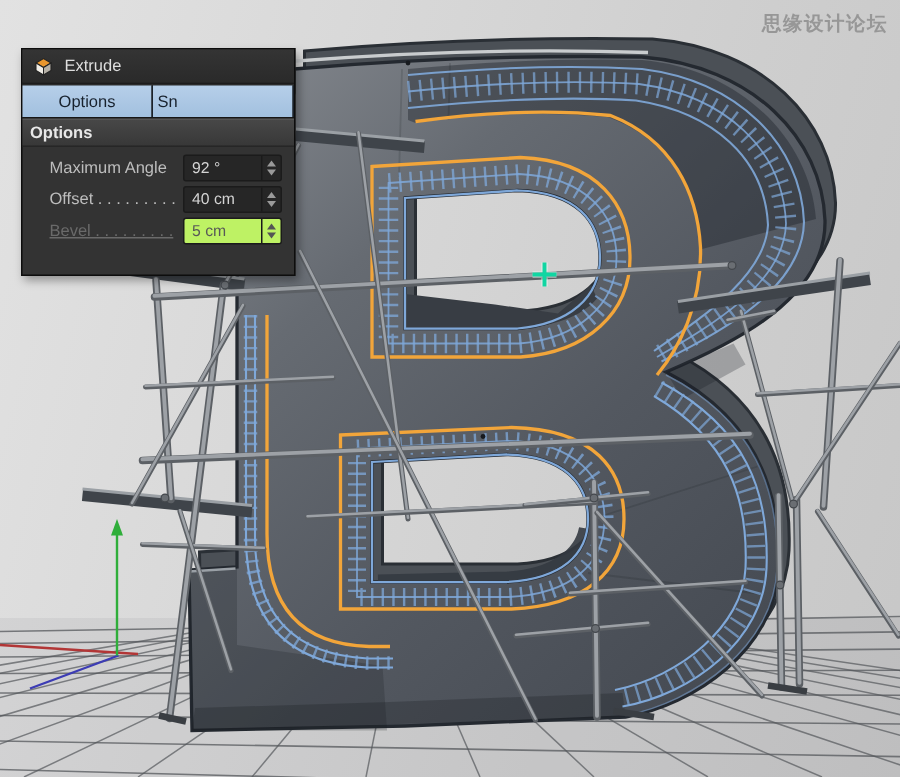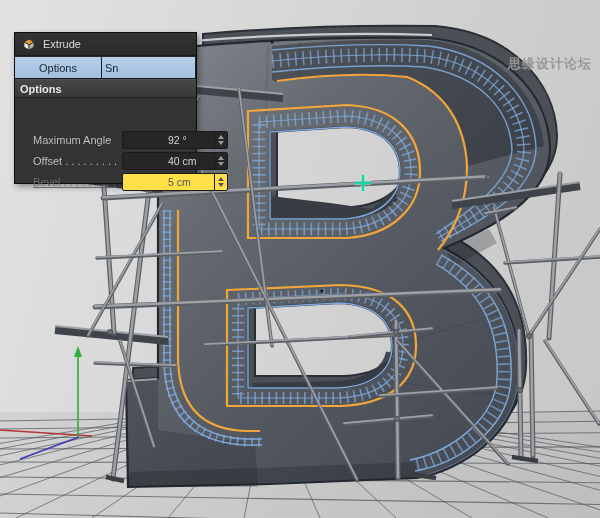--- a/index.html
+++ b/index.html
@@ -12,37 +12,37 @@
   .panel{position:absolute;left:14px;top:32px;width:181px;height:150px;background:#333;
     border:1px solid #0d0d0d;box-shadow:2px 3px 6px rgba(0,0,0,.35);font-size:11px;color:#c8c8c8;}
   .ptitle{height:22px;background:linear-gradient(#343434,#2a2a2a);border-bottom:1px solid #1c1c1c;
     display:flex;align-items:center;gap:7px;padding-left:7px;color:#dedede;}
   .ptabs{height:21px;background:#2a2a2a;display:flex;align-items:stretch;border-bottom:1px solid #161616;padding-top:1px;}
   .ptab{background:linear-gradient(#b4cde8,#9fbeде,#a6c3e1);background:linear-gradient(#b6cfe9,#a2c0df);
     color:#18222e;display:flex;align-items:center;justify-content:center;border-right:1px solid #1b222b;}
   .ptab.t0{width:86px;}.ptab.t1{width:84px;}.ptab.t2{flex:1;overflow:hidden;justify-content:flex-start;padding-left:3px;}
   .psection{height:17px;background:linear-gradient(#474747,#383838);border-top:1px solid #555;border-bottom:1px solid #262626;
     display:flex;align-items:center;padding-left:5px;font-weight:bold;color:#e8e8e8;}
-  .rows{padding-top:3px;margin-top:28px;}
+  .rows{padding-top:3px;}
   .row{height:21px;display:flex;align-items:center;position:relative;}
   .flabel{position:absolute;left:18px;white-space:nowrap;color:#bdbdbd;}
   .vbox{position:absolute;left:107px;width:64px;height:16px;background:#262626;border:1px solid #1b1b1b;
-    border-radius:2px;display:flex;align-items:center;color:#d4d4d4;padding-left:40px;}
+    border-radius:2px;display:flex;align-items:center;color:#d4d4d4;}
   .vtext{padding-left:5px;flex:1;font-size:10.5px;}
   .spin{width:12px;height:100%;border-left:1px solid #1a1a1a;display:flex;flex-direction:column;
     align-items:center;justify-content:center;gap:2px;}
   .spin .up{width:0;height:0;border-left:3.5px solid transparent;border-right:3.5px solid transparent;border-bottom:4px solid #9a9a9a;}
   .spin .dn{width:0;height:0;border-left:3.5px solid transparent;border-right:3.5px solid transparent;border-top:4px solid #9a9a9a;}
   .row.disabled .flabel{color:#6a6a6a;text-decoration:underline;}
-  .row.disabled .vbox{color:#585858;background:#fde047;}
+  .row.disabled .vbox{color:#585858;background:#bef264;}
   .row.disabled .spin .up{border-bottom-color:#555;}
   .row.disabled .spin .dn{border-top-color:#555;}
 
   
-  .wm{position:absolute;top:7px;right:8px;display:flex;align-items:baseline;gap:7px;color:#979797;margin-top:48px;}
+  .wm{position:absolute;top:7px;right:8px;display:flex;align-items:baseline;gap:7px;color:#979797;}
   .wm .cn{font-size:13px;font-weight:bold;letter-spacing:1px;}
   .wm .en{font-size:10px;font-weight:bold;letter-spacing:.5px;}
 </style>
 </head>
 <body>
 
 <div id="stage">
 
   <svg id="scene" viewBox="0 0 600 518" xmlns="http://www.w3.org/2000/svg">
     <defs>

